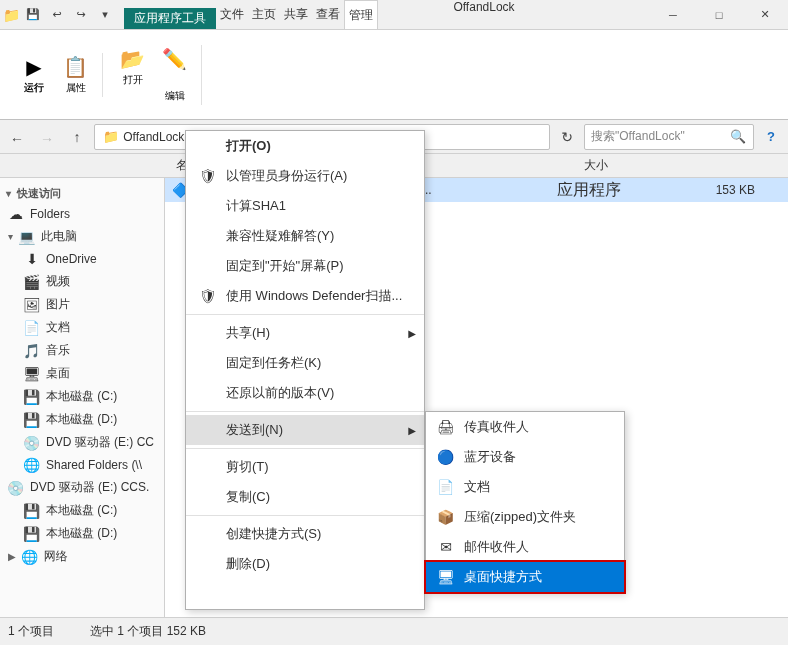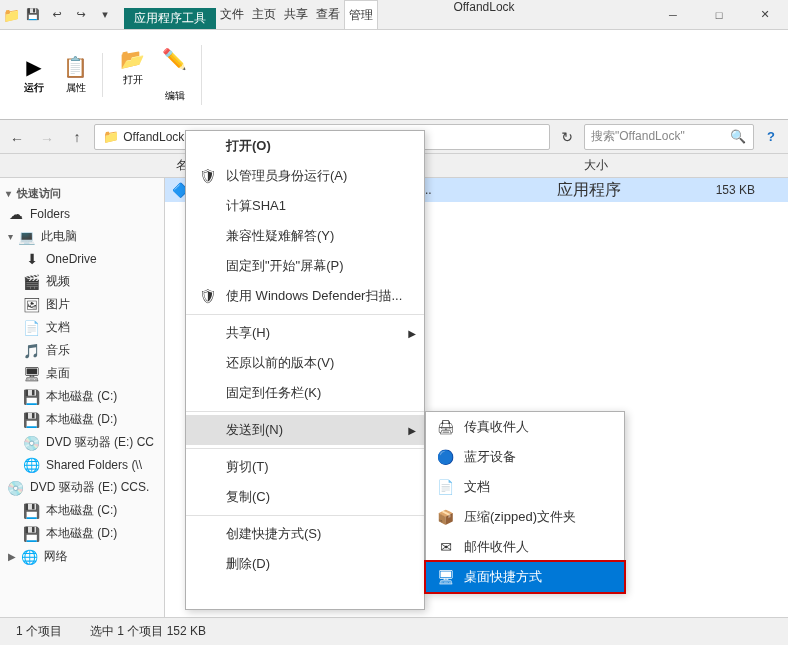--- a/index.html
+++ b/index.html
@@ -261,24 +261,24 @@
     .file-type { width: 120px; font-size: 16px; color: #333; }
     .file-size { width: 80px; font-size: 12px; color: #333; text-align: right; padding-right: 8px; }
 
     
     .status-bar {
       height: 28px;
       background: #f0f0f0;
       border-top: 1px solid #d0d0d0;
       display: flex;
       align-items: center;
-      padding: 0 16px;
-      font-size: 12px;
-      color: #333;
-      gap: 28px;
+      padding: 0 8px;
+      font-size: 12px;
+      color: #333;
+      gap: 36px;
       position: absolute;
       bottom: 0;
       left: 0;
       right: 0;
     }
 
     
     .context-menu {
       position: absolute;
       top: 130px;
@@ -551,25 +551,25 @@
       <span class="ctx-icon">🛡</span>
       <span>使用 Windows Defender扫描...</span>
     </div>
     <div class="ctx-separator"></div>
     <div class="ctx-item has-submenu">
       <span class="ctx-icon"></span>
       <span>共享(H)</span>
     </div>
     <div class="ctx-item">
       <span class="ctx-icon"></span>
+      <span>固定到任务栏(K)</span>
+    </div>
+    <div class="ctx-item">
+      <span class="ctx-icon"></span>
       <span>还原以前的版本(V)</span>
-    </div>
-    <div class="ctx-item">
-      <span class="ctx-icon"></span>
-      <span>固定到任务栏(K)</span>
     </div>
     <div class="ctx-separator"></div>
     <div class="ctx-item has-submenu send-to" style="position:relative;">
       <span class="ctx-icon"></span>
       <span>发送到(N)</span>
 
       <div class="submenu" style="top:-4px; left:239px;">
         <div class="sub-item">
           <span class="sub-icon">🖨</span>
           <span>传真收件人</span>

